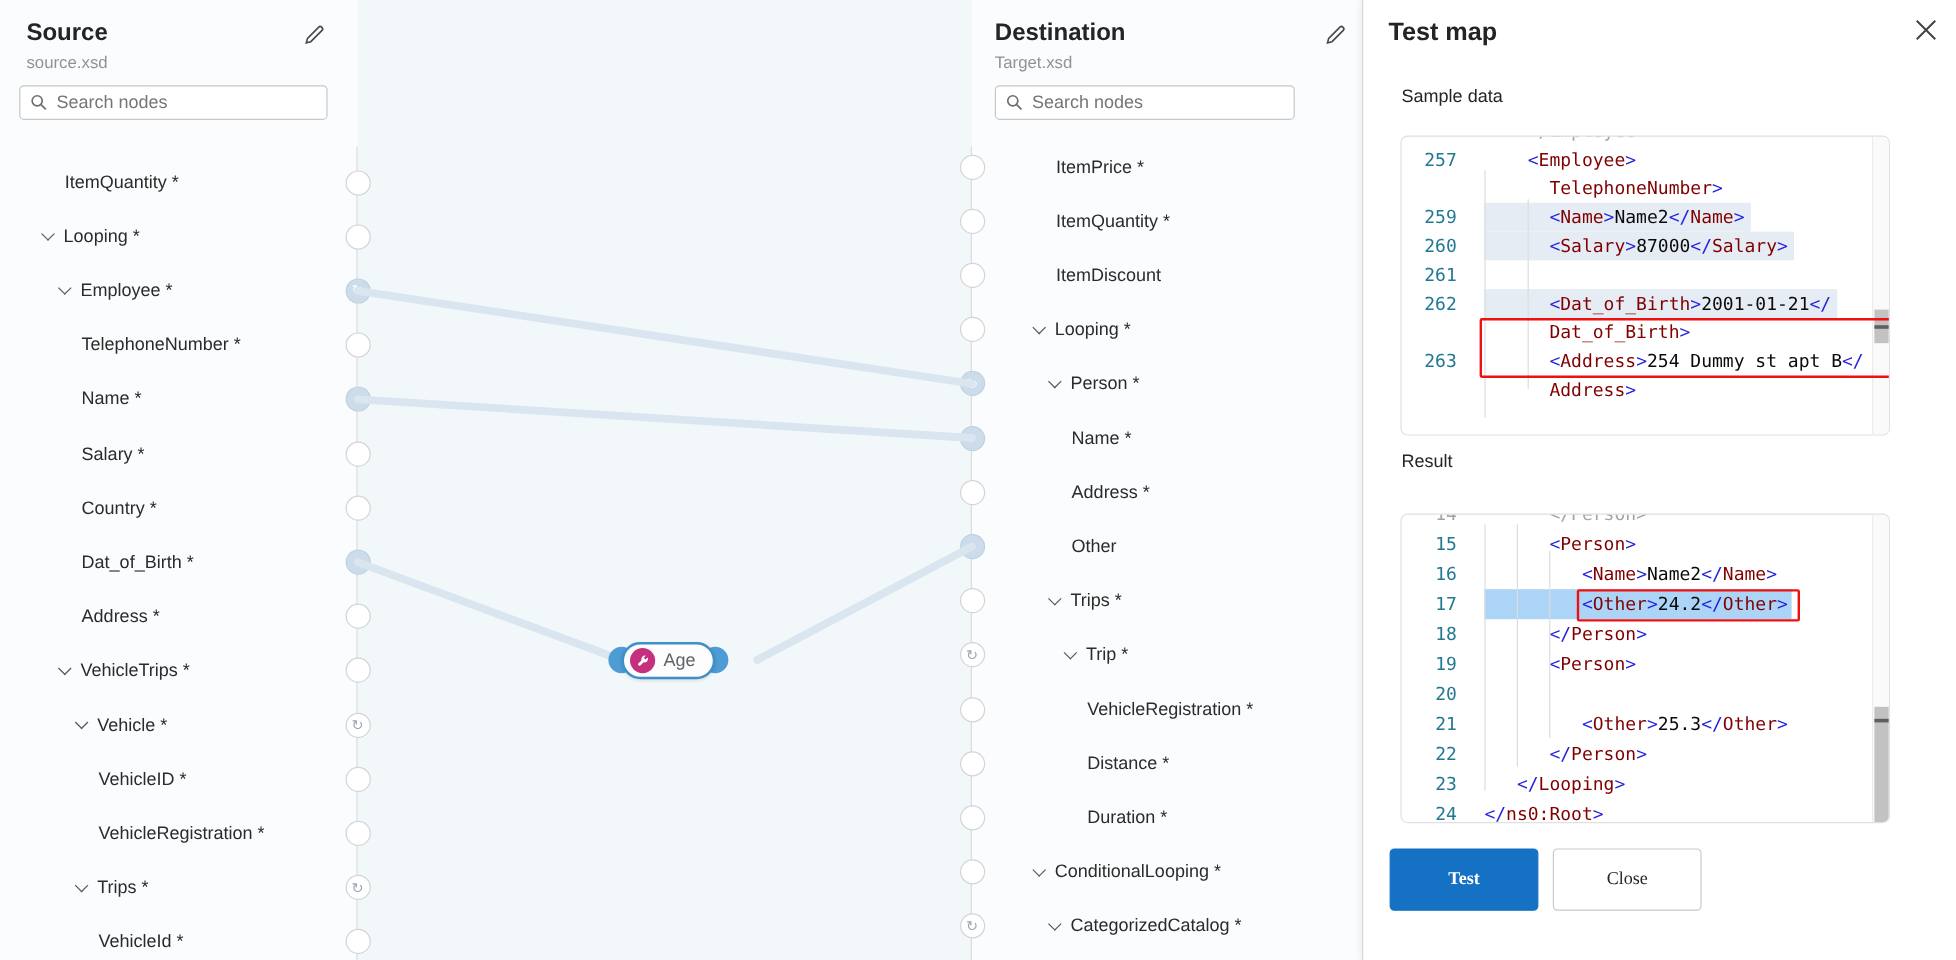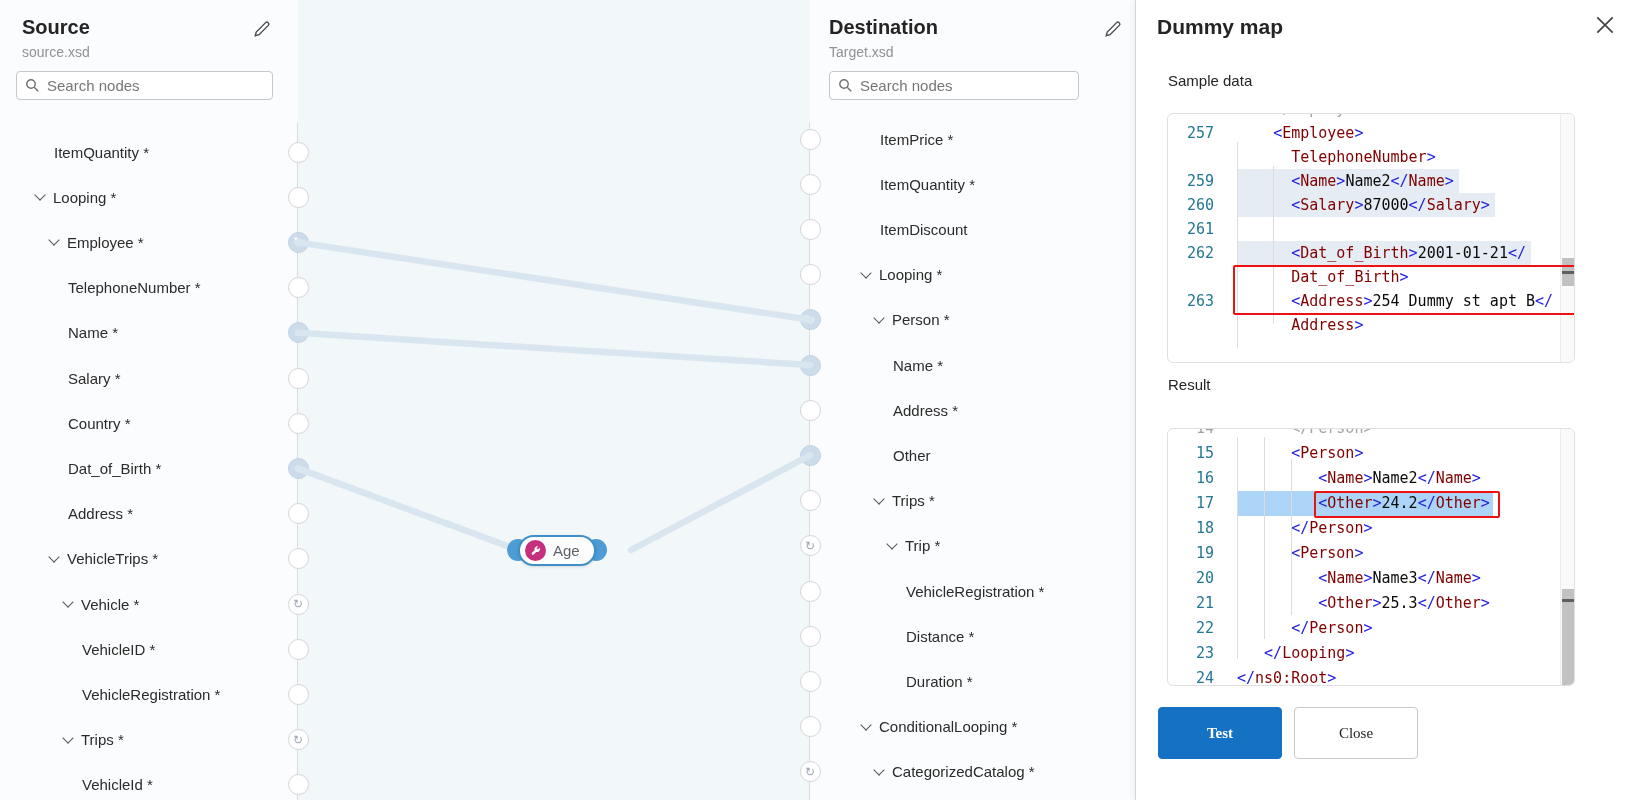--- a/index.html
+++ b/index.html
@@ -277,21 +277,21 @@
         <svg width="13" height="13" viewBox="0 0 16 16">
             <path d="M13.6 6.2a3.6 3.6 0 0 1-4.6 3.5l-3.3 3.3a1.5 1.5 0 0 1-2.1-2.1l3.3-3.3A3.6 3.6 0 0 1 11.3 3L9.2 5.1l1.7 1.7 2.1-2.1c.4.5.6 1 .6 1.5z" fill="#fff"></path>
           </svg>
       </div>
       <div class="fn-label">Age</div>
     </div>
     <div class="fn-handle"></div>
   </div>
 
   <div class="test-panel">
-    <div class="test-title">Dummy map</div>
+    <div class="test-title">Test map</div>
     <div class="close-icon">
       <svg width="18" height="18" viewBox="0 0 14 14">
           <path d="M1 1 L13 13 M13 1 L1 13" stroke="#424242" stroke-width="1.3"></path>
         </svg>
     </div>
     <div class="section-label" style="top:72px;">Sample data</div>
 
     <div class="codeblock cb-sample" id="cb-sample" style="top:113px; height:250px;">
       <div class="iguide" style="left:69px;  top:28px; bottom:14px;"></div>
       <div class="iguide" style="left:105px; top:52px; bottom:38px;"></div>
@@ -321,21 +321,21 @@
       <div class="iguide" style="left:69px;  top:8px;  bottom:26px;"></div>
       <div class="iguide" style="left:96px;  top:8px;  bottom:46px;"></div>
       <div class="iguide" style="left:123px; top:30px; bottom:70px;"></div>
       <div class="rows" id="result-rows">
           <div class="crow faded"><span class="num">14</span><span class="lc"><span class="tk-s">      </span><span class="tk-p">&lt;/</span><span class="tk-t">Person</span><span class="tk-p">&gt;</span></span></div>
           <div class="crow"><span class="num">15</span><span class="lc"><span class="tk-s">      </span><span class="tk-p">&lt;</span><span class="tk-t">Person</span><span class="tk-p">&gt;</span></span></div>
           <div class="crow"><span class="num">16</span><span class="lc"><span class="tk-s">         </span><span class="tk-p">&lt;</span><span class="tk-t">Name</span><span class="tk-p">&gt;</span><span class="tk-v">Name2</span><span class="tk-p">&lt;/</span><span class="tk-t">Name</span><span class="tk-p">&gt;</span></span></div>
           <div class="crow"><span class="num">17</span><span class="lc hl-blue"><span class="tk-s">         </span><span class="tk-p bx">&lt;</span><span class="tk-t bx">Other</span><span class="tk-p bx">&gt;</span><span class="tk-v bx">24.2</span><span class="tk-p bx">&lt;/</span><span class="tk-t bx">Other</span><span class="tk-p bx">&gt;</span></span></div>
           <div class="crow"><span class="num">18</span><span class="lc"><span class="tk-s">      </span><span class="tk-p">&lt;/</span><span class="tk-t">Person</span><span class="tk-p">&gt;</span></span></div>
           <div class="crow"><span class="num">19</span><span class="lc"><span class="tk-s">      </span><span class="tk-p">&lt;</span><span class="tk-t">Person</span><span class="tk-p">&gt;</span></span></div>
-          <div class="crow"><span class="num">20</span><span class="lc"><span class="tk-s">         </span><span class="tk-p">&lt;</span><span class="tk-t">Name</span><span class="tk-p">&gt;</span><span class="tk-v">Name3</span><span class="tk-p">&lt;/</span><span class="tk-t">Name</span><span class="tk-p">&gt;</span></span></div>
+          <div class="crow"><span class="num">20</span></div>
           <div class="crow"><span class="num">21</span><span class="lc"><span class="tk-s">         </span><span class="tk-p">&lt;</span><span class="tk-t">Other</span><span class="tk-p">&gt;</span><span class="tk-v">25.3</span><span class="tk-p">&lt;/</span><span class="tk-t">Other</span><span class="tk-p">&gt;</span></span></div>
           <div class="crow"><span class="num">22</span><span class="lc"><span class="tk-s">      </span><span class="tk-p">&lt;/</span><span class="tk-t">Person</span><span class="tk-p">&gt;</span></span></div>
           <div class="crow"><span class="num">23</span><span class="lc"><span class="tk-s">   </span><span class="tk-p">&lt;/</span><span class="tk-t">Looping</span><span class="tk-p">&gt;</span></span></div>
           <div class="crow"><span class="num">24</span><span class="lc"><span class="tk-p">&lt;/</span><span class="tk-t">ns0:Root</span><span class="tk-p">&gt;</span></span></div>
         </div>
       <div class="sbar">
         <div class="sthumb" style="top:160px; height:98px;"></div>
         <div class="smark" style="top:170px;"></div>
       </div>
     <div class="redbox" style="left: 146.281px; top: 62px; width: 185.594px; height: 27px;"></div>

